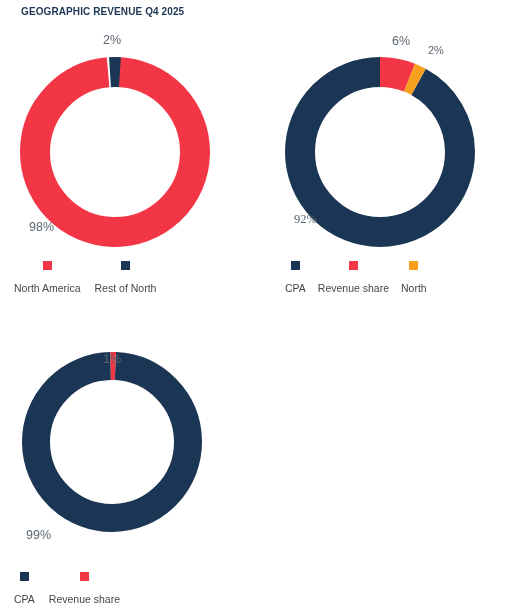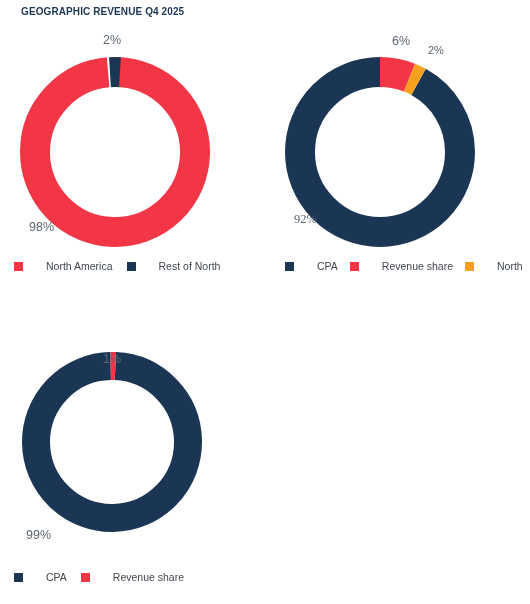--- a/index.html
+++ b/index.html
@@ -62,23 +62,23 @@
   .legend {
     position: absolute;
     display: flex;
     flex-direction: row;
     align-items: center;
     gap: 14px;
     white-space: nowrap;
   }
   .legend-item {
     display: flex;
-    flex-direction: row;
+    flex-direction: column;
     align-items: center;
-    gap: 23px;
+    gap: 13px;
   }
   .legend-swatch {
     width: 9px;
     height: 9px;
     display: block;
     flex: 0 0 auto;
   }
   .legend-text {
     font-size: 10.5px;
     color: #40474E;

